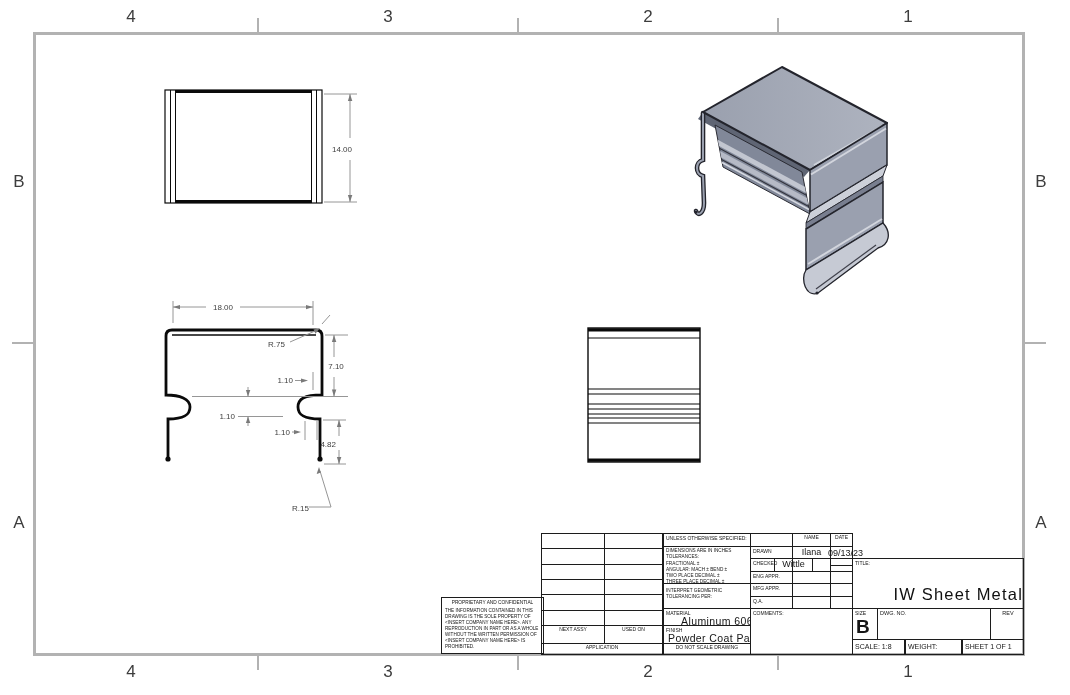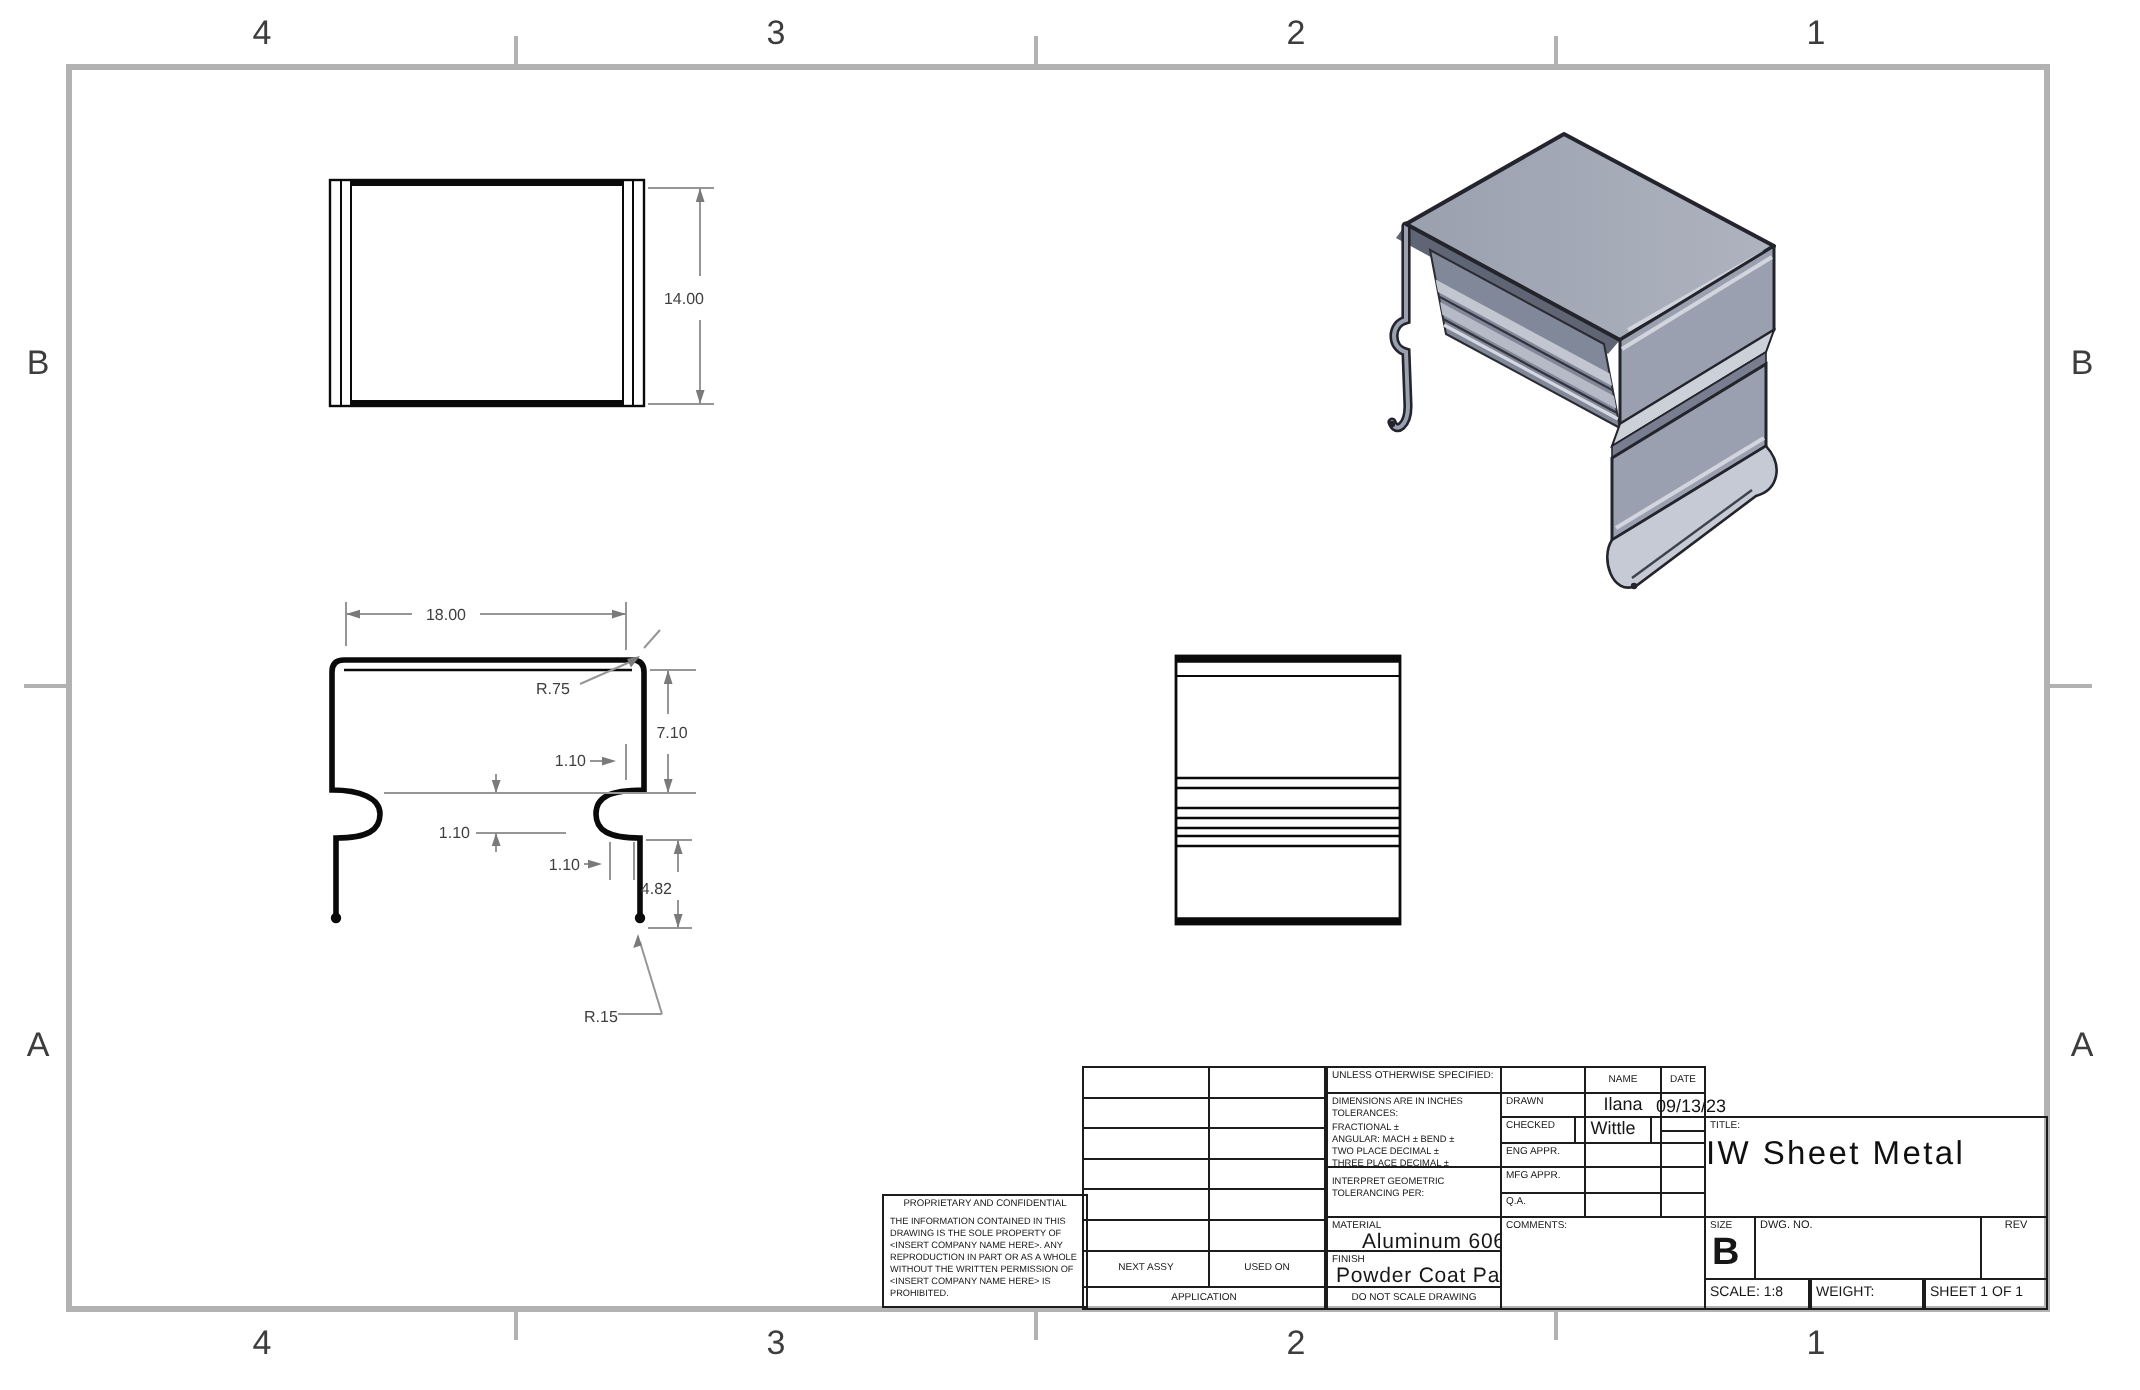--- a/index.html
+++ b/index.html
@@ -14,21 +14,21 @@
   svg{position:absolute;overflow:visible;}
   .dimtxt{font-family:"Liberation Sans",sans-serif;font-size:8px;fill:#3f3f3f;}
   .dimline{stroke:#969696;stroke-width:1;fill:none;}
   .arr{fill:#7a7a7a;stroke:none;}
   .part{stroke:#0a0a0a;fill:none;}
   
   #tblock{position:absolute;left:541px;top:533px;width:483px;height:122px;color:#161616;}
   .tbc{position:absolute;border:1px solid #1c1c1c;box-sizing:border-box;overflow:hidden;
        font-size:5px;line-height:1.25;color:#161616;}
   .lbl{font-size:5px;padding:1px 0 0 2px;}
-  .cent{display:flex;align-items:center;justify-content:center;text-align:center;}
+  .cent{display:flex;justify-content:center;text-align:center;}
   .tinylines{font-size:4.7px;line-height:1.34;padding:1px 0 0 2px;}
   .bigval{font-size:10.5px;letter-spacing:.4px;white-space:nowrap;}
   #proprietary{position:absolute;left:441px;top:597px;width:103px;height:57px;
        border:1px solid #1c1c1c;box-sizing:border-box;overflow:hidden;
        font-size:4.6px;line-height:1.3;color:#161616;padding:2px 3px;}
   #proprietary .ptitle{text-align:center;font-size:4.8px;margin-bottom:2px;}
   .leftgrid-rows{position:absolute;border:1px solid #1c1c1c;box-sizing:border-box;
        background:repeating-linear-gradient(to bottom,transparent 0px,transparent 14.3px,#1c1c1c 14.3px,#1c1c1c 15.3px);}
 </style>
 </head>
@@ -247,21 +247,21 @@
     <div class="tbc lbl" style="left:209px;top:13px;width:43px;height:13px;">DRAWN</div>
     <div class="tbc lbl" style="left:209px;top:25px;width:43px;height:14px;">CHECKED</div>
     <div class="tbc lbl" style="left:209px;top:38px;width:43px;height:13px;">ENG APPR.</div>
     <div class="tbc lbl" style="left:209px;top:50px;width:43px;height:14px;">MFG APPR.</div>
     <div class="tbc lbl" style="left:209px;top:63px;width:43px;height:13px;">Q.A.</div>
 
     <div class="tbc cent" style="left:251px;top:0;width:39px;height:14px;">NAME</div>
     <div class="tbc cent" style="left:251px;top:13px;width:39px;height:13px;font-size:9px;">
         <span>Ilana</span>
       </div>
-    <div class="tbc cent" style="left:246px;top:25px;width:39px;height:14px;font-size:9px;">
+    <div class="tbc cent" style="left:233px;top:25px;width:39px;height:14px;font-size:9px;">
         <span>Wittle</span>
       </div>
     <div class="tbc" style="left:251px;top:38px;width:39px;height:13px;"></div>
     <div class="tbc" style="left:251px;top:50px;width:39px;height:14px;"></div>
     <div class="tbc" style="left:251px;top:63px;width:39px;height:13px;"></div>
 
     <div class="tbc cent" style="left:289px;top:0;width:23px;height:14px;">DATE</div>
     <div class="tbc" style="left:289px;top:13px;width:23px;height:20px;overflow:visible;">
       <span style="position:absolute;left:-3px;top:1px;font-size:9px;white-space:nowrap;">09/13/23</span>
     </div>
@@ -269,21 +269,21 @@
     <div class="tbc" style="left:289px;top:38px;width:23px;height:13px;"></div>
     <div class="tbc" style="left:289px;top:50px;width:23px;height:14px;"></div>
     <div class="tbc" style="left:289px;top:63px;width:23px;height:13px;"></div>
 
     <div class="tbc" style="left:209px;top:75px;width:103px;height:47px;">
       <div class="lbl">COMMENTS:</div>
     </div>
 
     <div class="tbc" style="left:311px;top:25px;width:172px;height:51px;">
       <div class="lbl">TITLE:</div>
-      <div style="text-align:left;font-size:16.5px;letter-spacing:1.2px;line-height:1.12;margin-top:2px;color:#101010;">
+      <div style="text-align:right;font-size:16.5px;letter-spacing:1.2px;line-height:1.12;margin-top:19px;color:#101010;">
         <div>IW Sheet Metal</div>
       </div>
     </div>
     <div class="tbc" style="left:311px;top:75px;width:26px;height:32px;">
       <div class="lbl">SIZE</div>
       <div style="font-size:19px;font-weight:bold;padding-left:3px;margin-top:-1px;">B</div>
     </div>
     <div class="tbc" style="left:336px;top:75px;width:114px;height:32px;">
       <div class="lbl" style="font-size:5.5px;">DWG. NO.</div>
     </div>

